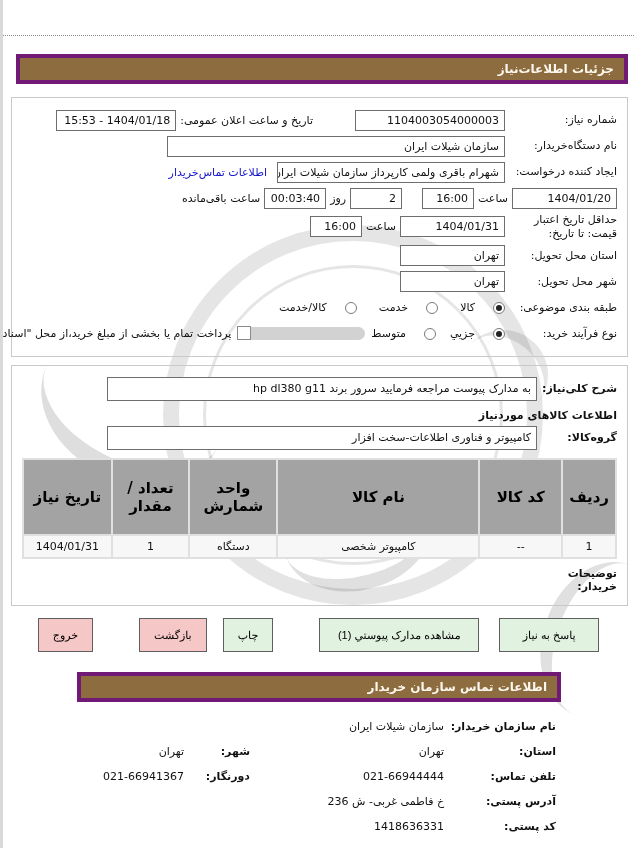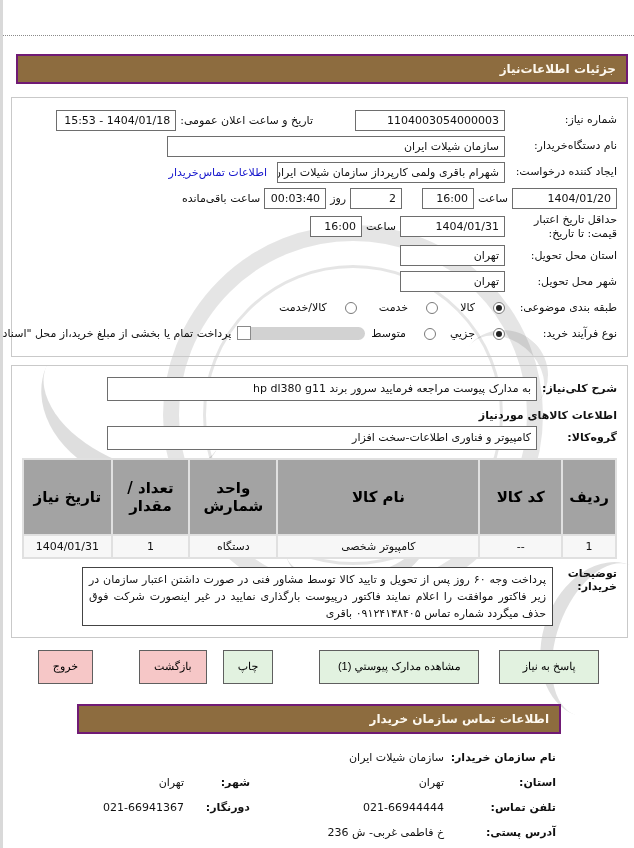--- a/index.html
+++ b/index.html
@@ -21,21 +21,21 @@
   .wm-s1 { width:190px; height:150px; border-bottom:18px solid rgba(0,0,0,0.13); border-radius:50%; left:35px; top:330px; transform:rotate(25deg); }
   .wm-s2 { width:150px; height:110px; border-bottom:14px solid rgba(0,0,0,0.12); border-radius:50%; left:280px; top:480px; transform:rotate(-15deg); }
   .wm-s3 { width:120px; height:160px; border-left:14px solid rgba(0,0,0,0.12); border-radius:50%; left:540px; top:560px; transform:rotate(20deg); }
   .wm-s4 { width:90px; height:90px; border-top:10px solid rgba(0,0,0,0.10); border-radius:50%; left:455px; top:330px; transform:rotate(40deg); }
 
   .page { position:relative; z-index:1; }
 
   .toprule { height:36px; border-bottom:1px dotted #8a8a8a; }
 
   .bar {
-    background:#8d6c3f; border:2px solid #701a75; color:#fdf8ee;
+    background:#8d6c3f; border:4px solid #701a75; color:#fdf8ee;
     height:30px; display:flex; align-items:center; padding:0 10px;
     font-size:12px; font-weight:bold;
   }
   .bar1 { margin:18px 6px 0 13px; }
   .bar2 { margin:20px 73px 0 74px; }
 
   .panel { border:1px solid #c9c9c9; background:transparent; margin:0 6px 0 8px; padding:7px 10px; }
   .panel1 { margin-top:13px; }
   .panel2 { margin-top:8px; }
 
@@ -217,21 +217,20 @@
           <td>کامپیوتر شخصی</td>
           <td>دستگاه</td>
           <td>1</td>
           <td>1404/01/31</td>
         </tr>
       </tbody>
     </table>
 
     <div class="frow" style="align-items:flex-start; margin-top:8px;">
       <span class="flabel bold" style="width:64px;">توضیحات خریدار:</span>
-      <span class="notes-box">پرداخت وجه ۶۰ روز پس از تحویل و تایید کالا توسط مشاور فنی در صورت داشتن اعتبار سازمان در زیر فاکتور موافقت را اعلام نمایند فاکتور درپیوست بارگذاری نمایید در غیر اینصورت شرکت فوق حذف میگردد شماره تماس ۰۹۱۲۴۱۳۸۴۰۵ باقری</span>
     </div>
   </div>
 
   <div class="btnrow">
     <button class="btn reply">پاسخ به نیاز</button>
     <button class="btn wide">مشاهده مدارک پیوستي (1)</button>
     <span style="width:14px;"></span>
     <button class="btn">چاپ</button>
     <button class="btn pink">بازگشت</button>
     <span style="width:14px;"></span>

